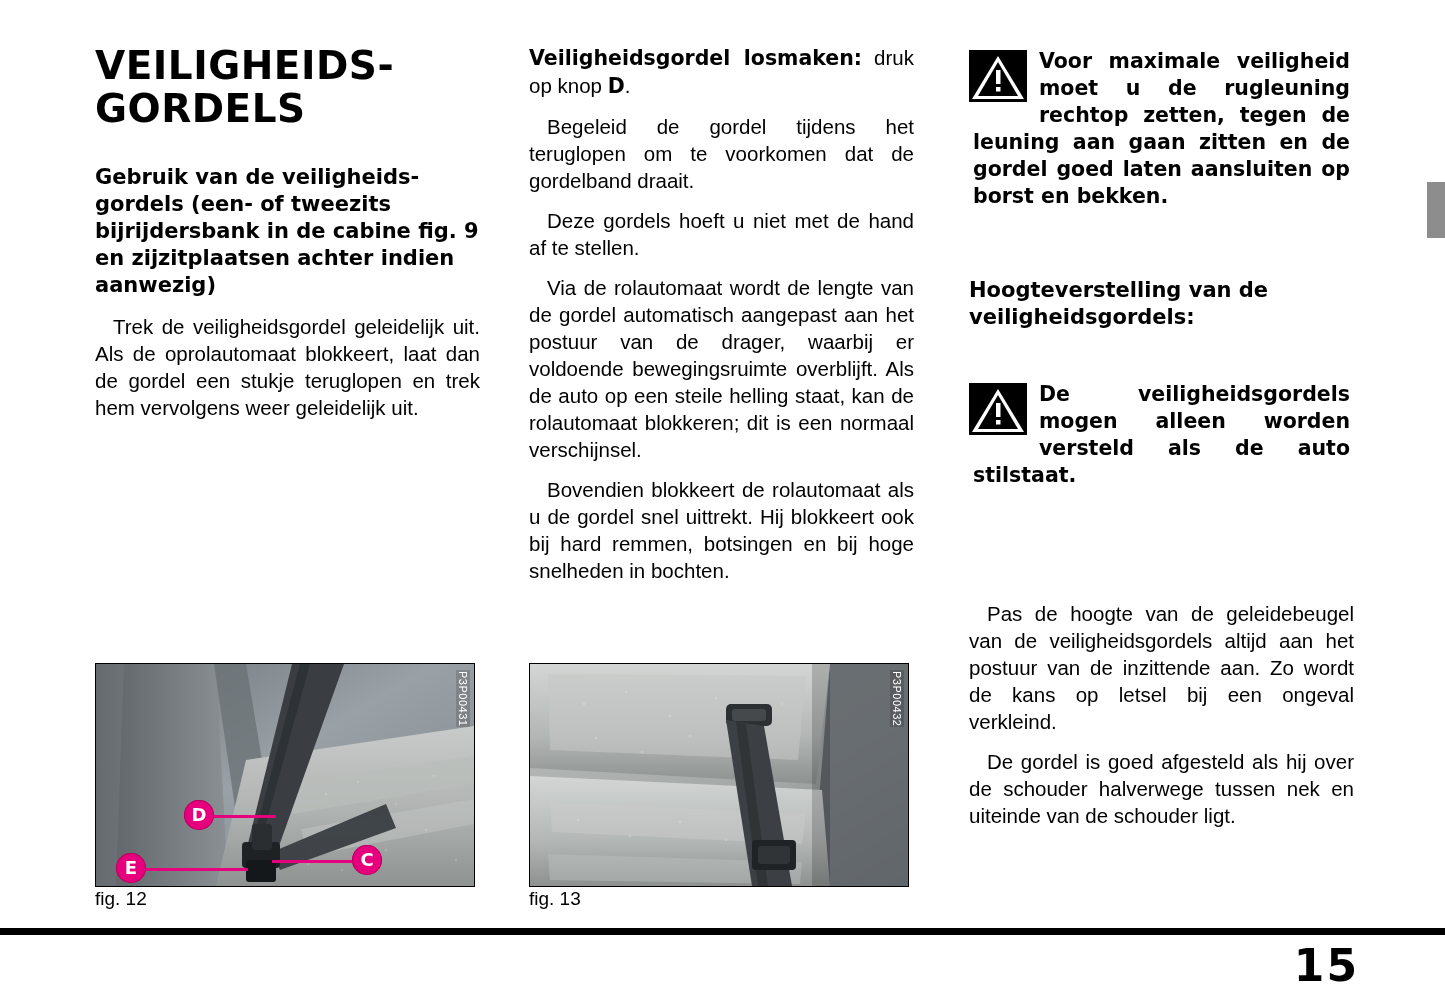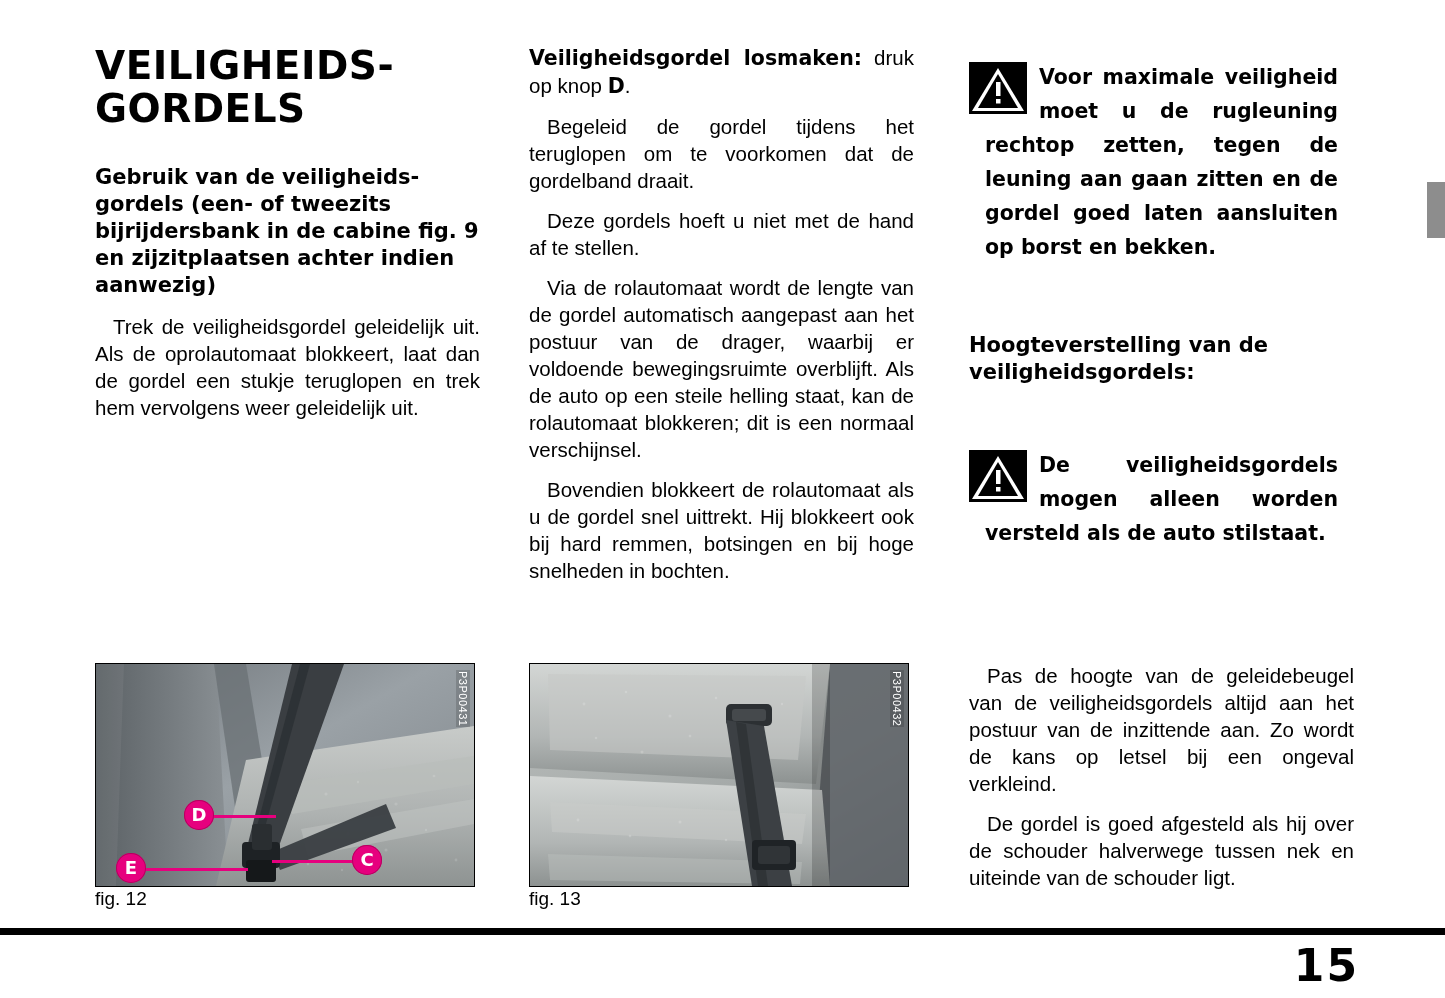--- a/index.html
+++ b/index.html
@@ -69,22 +69,22 @@
   }
 
   
   .warning {
     margin: 0 0 15px 0;
   }
   .warning p {
     font-family: "DejaVu Sans", sans-serif;
     font-weight: bold;
     font-size: 20.5px;
-    line-height: 34px;
-    margin: 16px;
+    line-height: 27px;
+    margin: 4px;
     text-align: justify;
   }
   .warn-icon {
     float: left;
     width: 58px;
     height: 52px;
     margin: 2px 12px 2px 0;
   }
 
   

